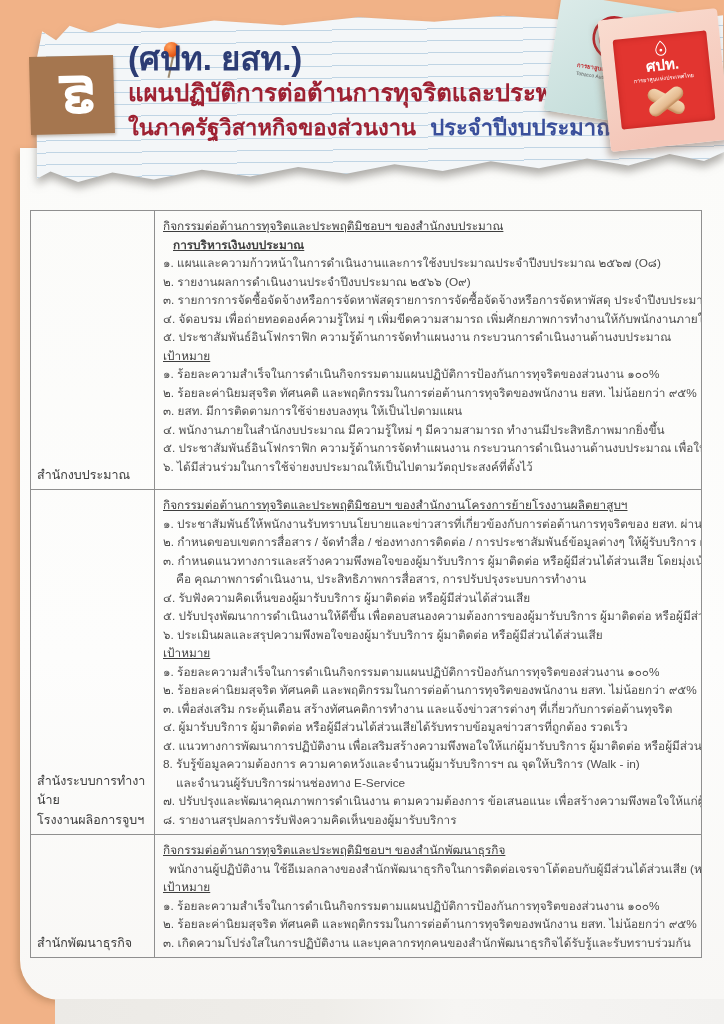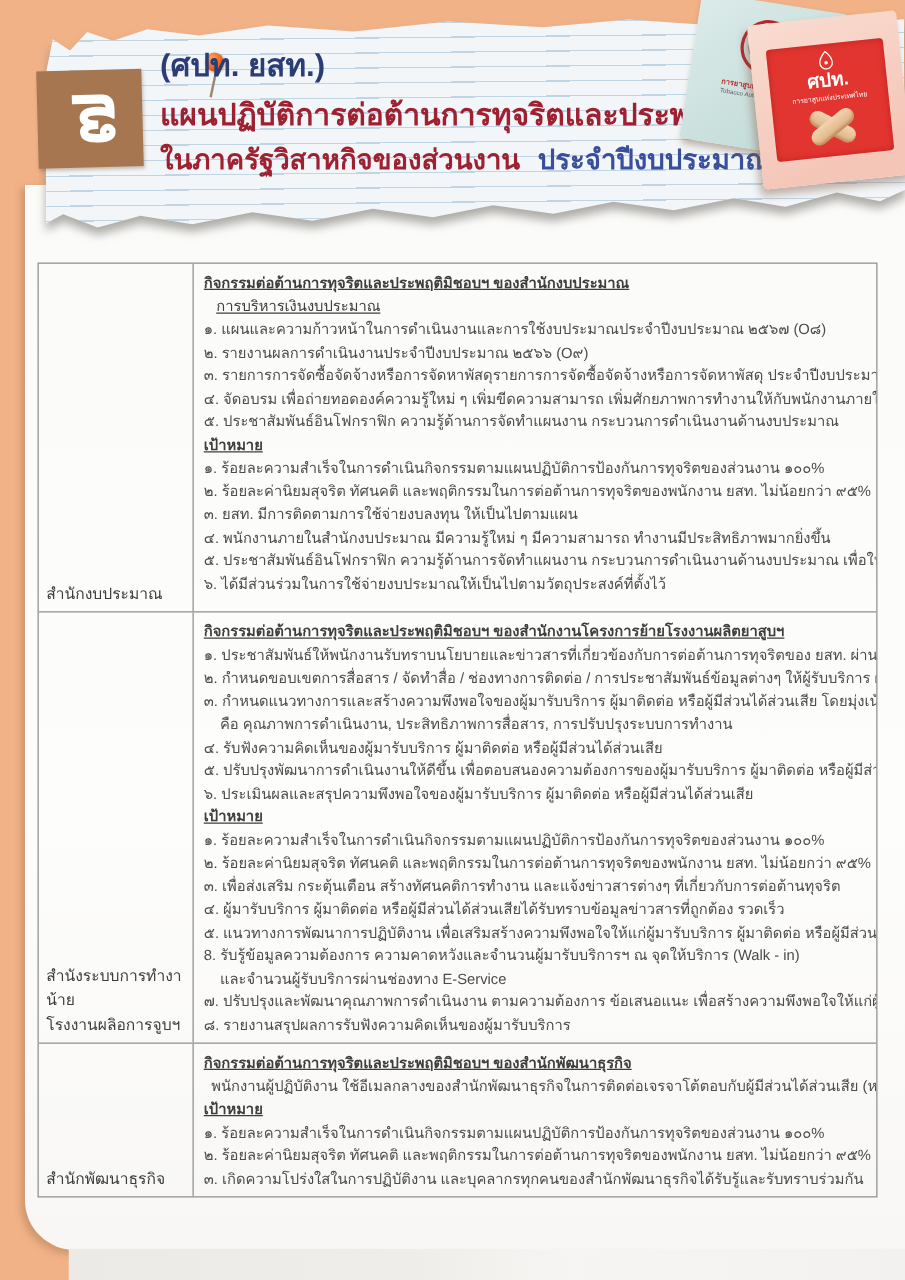--- a/index.html
+++ b/index.html
@@ -40,21 +40,21 @@
     background:#a5764f;display:flex;align-items:center;justify-content:center;
     transform:rotate(-1.5deg);box-shadow:1px 2px 3px rgba(90,60,30,.3);
   }
   .badge span{color:#fff;font-size:58px;font-weight:bold;transform:rotate(-90deg);line-height:1;}
   
   .pin{position:absolute;left:162px;top:42px;width:20px;height:40px;}
   .pin-needle{position:absolute;left:8px;top:12px;width:2px;height:24px;background:#9b8a70;transform:rotate(12deg);}
   .pin-head{position:absolute;left:2px;top:0;width:15px;height:15px;border-radius:50%;
     background:radial-gradient(circle at 35% 30%,#ffa15d,#e35312 72%);box-shadow:1px 1px 2px rgba(120,60,20,.5);}
   
-  .title-org{position:absolute;left:128px;top:38px;font-size:25px;font-weight:bold;color:#2c3c74;line-height:1.25;}
+  .title-org{position:absolute;left:128px;top:38px;font-size:33px;font-weight:bold;color:#2c3c74;line-height:1.25;}
   .title-1{position:absolute;left:128px;top:77px;font-size:24px;font-weight:bold;color:#9e2132;line-height:1.3;}
   .title-2{position:absolute;left:128px;top:114px;font-size:22px;font-weight:bold;line-height:1.3;}
   .title-2 .red{color:#9e2132;}
   .title-2 .blue{color:#3a4f9b;padding-left:8px;}
   
   .note-blue{
     position:absolute;left:552px;top:2px;width:118px;height:118px;
     background:linear-gradient(135deg,#dcebe9 0%,#c6dedb 70%,#b9d4d2 100%);
     transform:rotate(9deg);border-radius:3px;
     box-shadow:2px 4px 6px rgba(120,95,70,.45);
@@ -91,22 +91,22 @@
   .t-row:nth-child(1){min-height:278px;}
   .t-row:nth-child(2){min-height:340px;}
   .t-row:nth-child(3){min-height:122px;}
   .t-org{
     width:124px;border-right:1px solid #8f8f8f;box-sizing:border-box;
     display:flex;flex-direction:column;justify-content:flex-end;
     padding:4px 2px 4px 6px;font-size:12.5px;color:#3d3d3d;line-height:1.55;
   }
   .t-content{flex:1;padding:6px 4px 5px 8px;font-size:11.8px;color:#4c4c4c;overflow:hidden;}
   .ln{line-height:18.5px;white-space:nowrap;}
-  .ln-header{font-weight:bold;text-decoration:underline;color:#3e3e3e;}
-  .ln-sub{font-weight:normal;text-decoration:underline;color:#3e3e3e;margin-left:10px;}
+  .ln-header{font-weight:normal;text-decoration:underline;color:#3e3e3e;}
+  .ln-sub{font-weight:bold;text-decoration:underline;color:#3e3e3e;margin-left:10px;}
   .ln-cont{padding-left:13px;}
   .ln-indent{padding-left:6px;}
 </style>
 </head>
 <body>
 
 <div class="sheet"></div>
 <div class="under-sheet"></div>
 
 <div class="torn-wrap">

